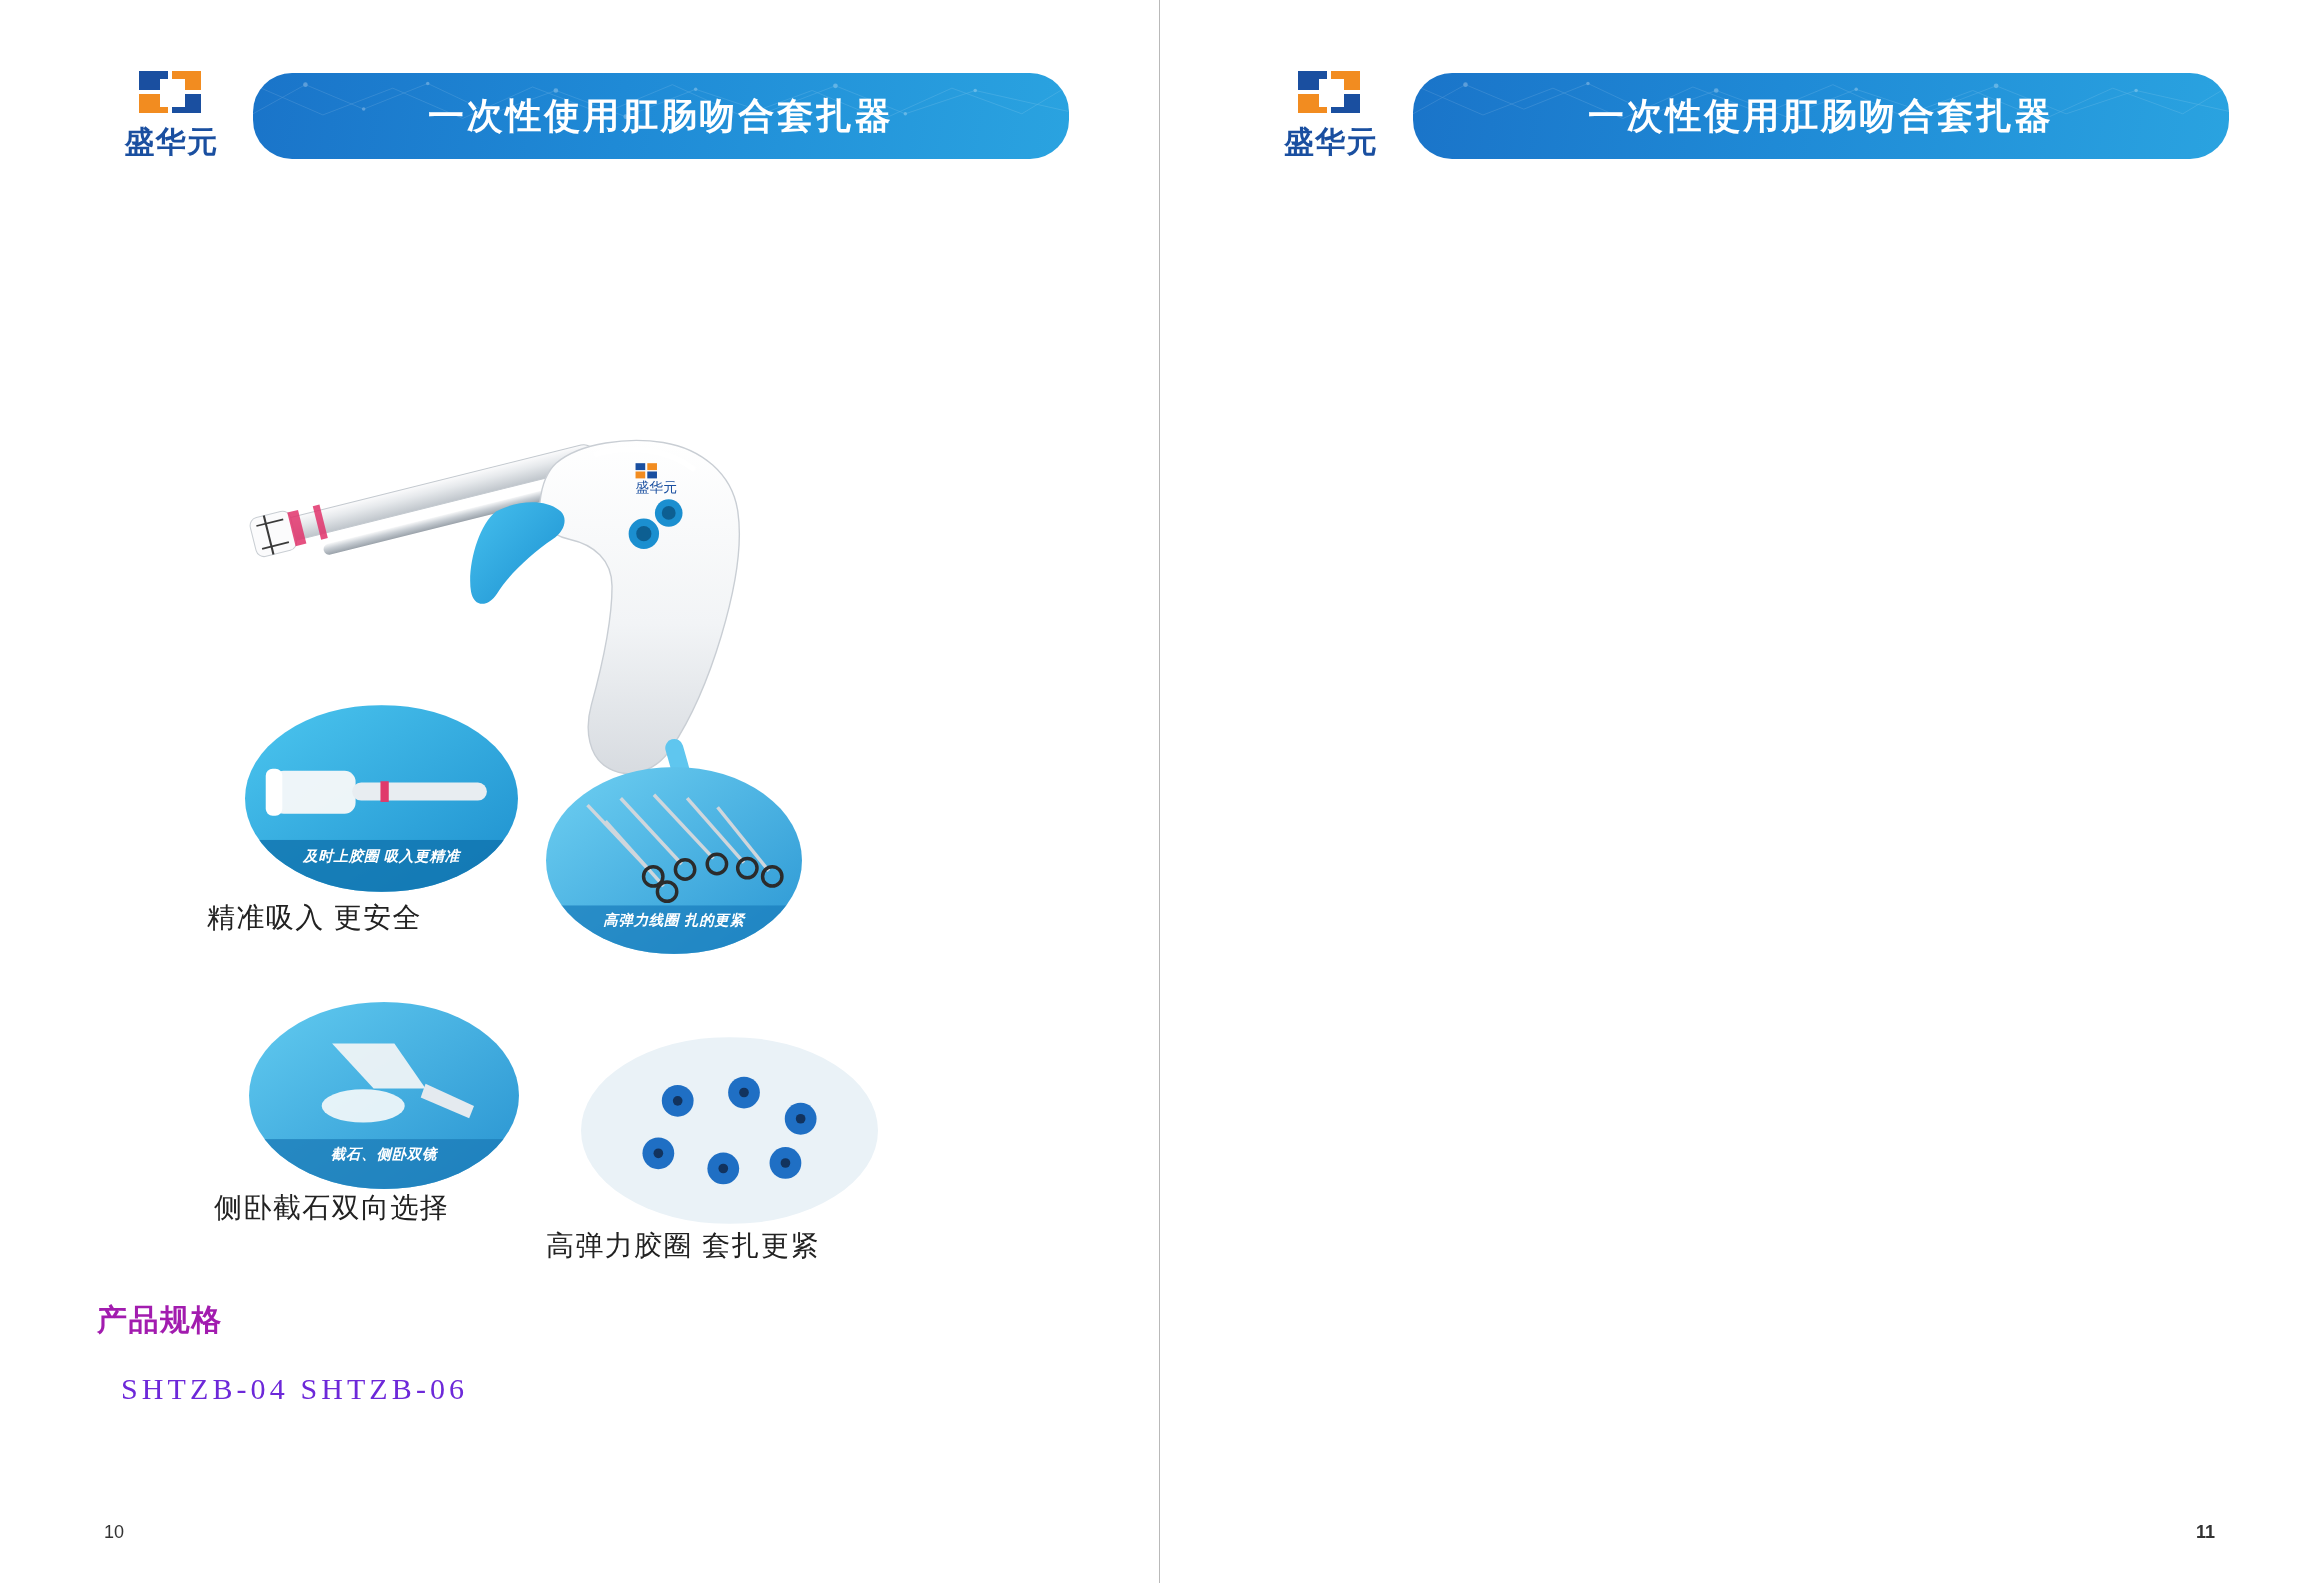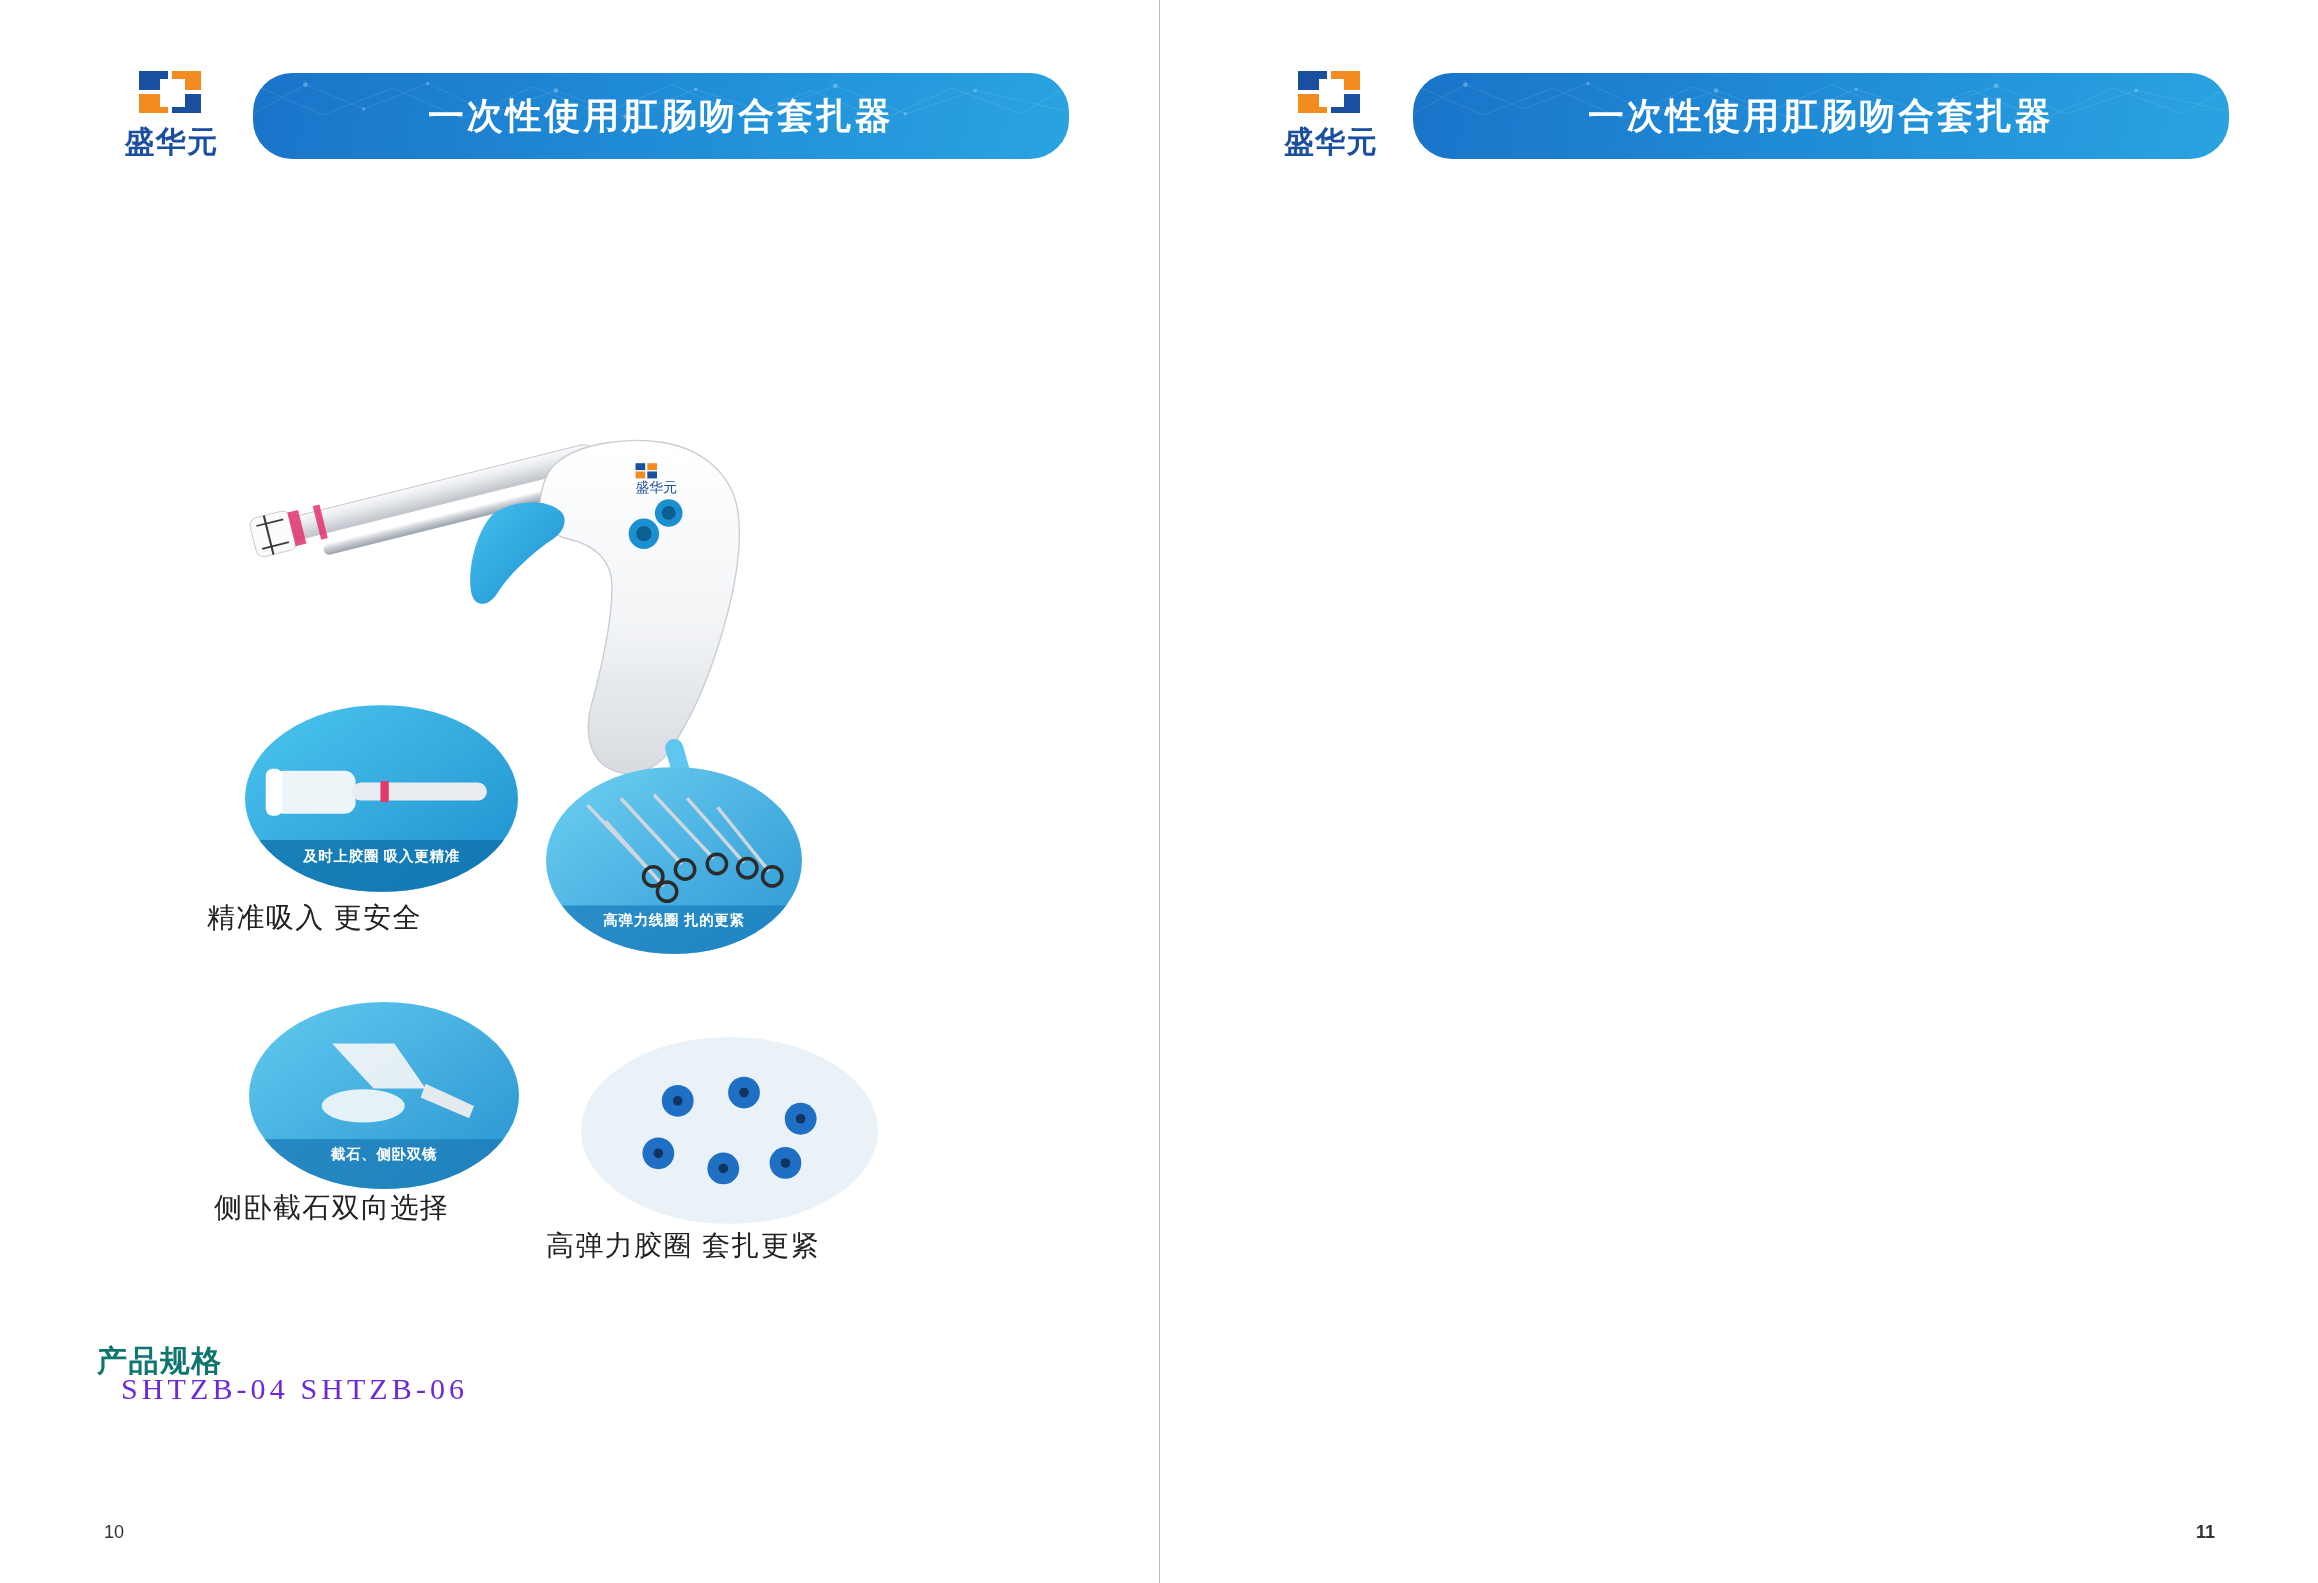--- a/index.html
+++ b/index.html
@@ -122,31 +122,31 @@
     letter-spacing: 1.4px;
   }
   .inner-cap {
     position: absolute;
     left: 0; right: 0;
     color: #fff;
     font-size: 14.5px;
     font-weight: bold;
     text-align: center;
     letter-spacing: 0.7px;
+    font-style: italic;
   }
 
   .spec-title {
     position: absolute;
     left: 97px;
     top: 1300px;
-    color: #0f766e;
+    color: #a21caf;
     font-size: 30px;
     font-weight: bold;
     letter-spacing: 1.4px;
-    margin-top: 41px;
   }
   .spec-value {
     position: absolute;
     left: 121px;
     top: 1372px;
     color: #6d28d9;
     font-size: 30px;
     letter-spacing: 4.1px;
     font-family: "Liberation Serif", serif;
   }

